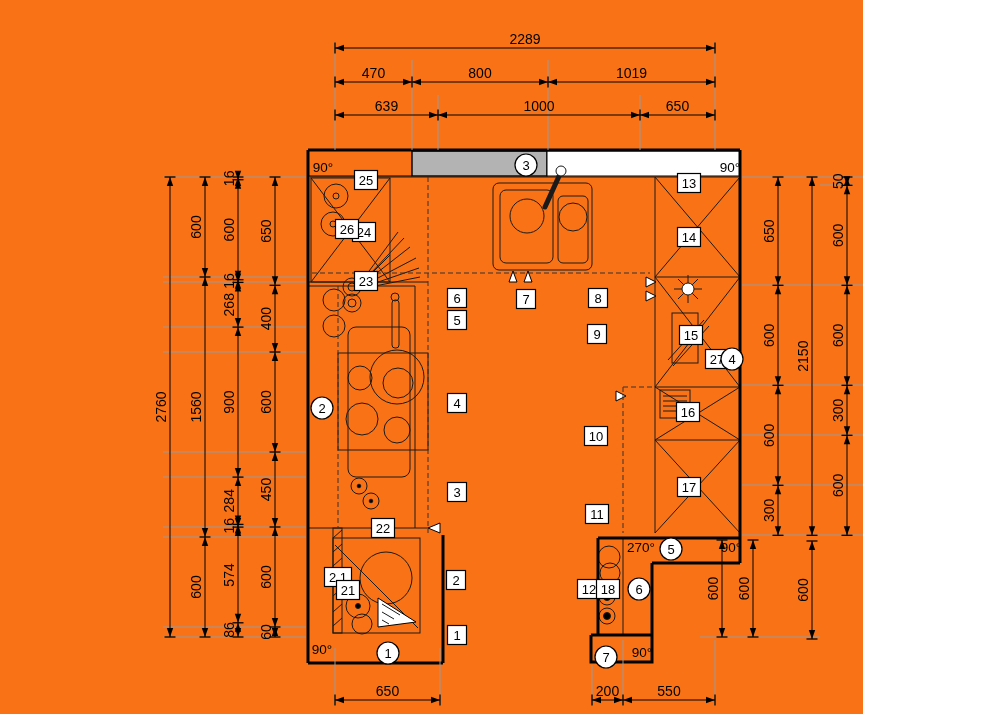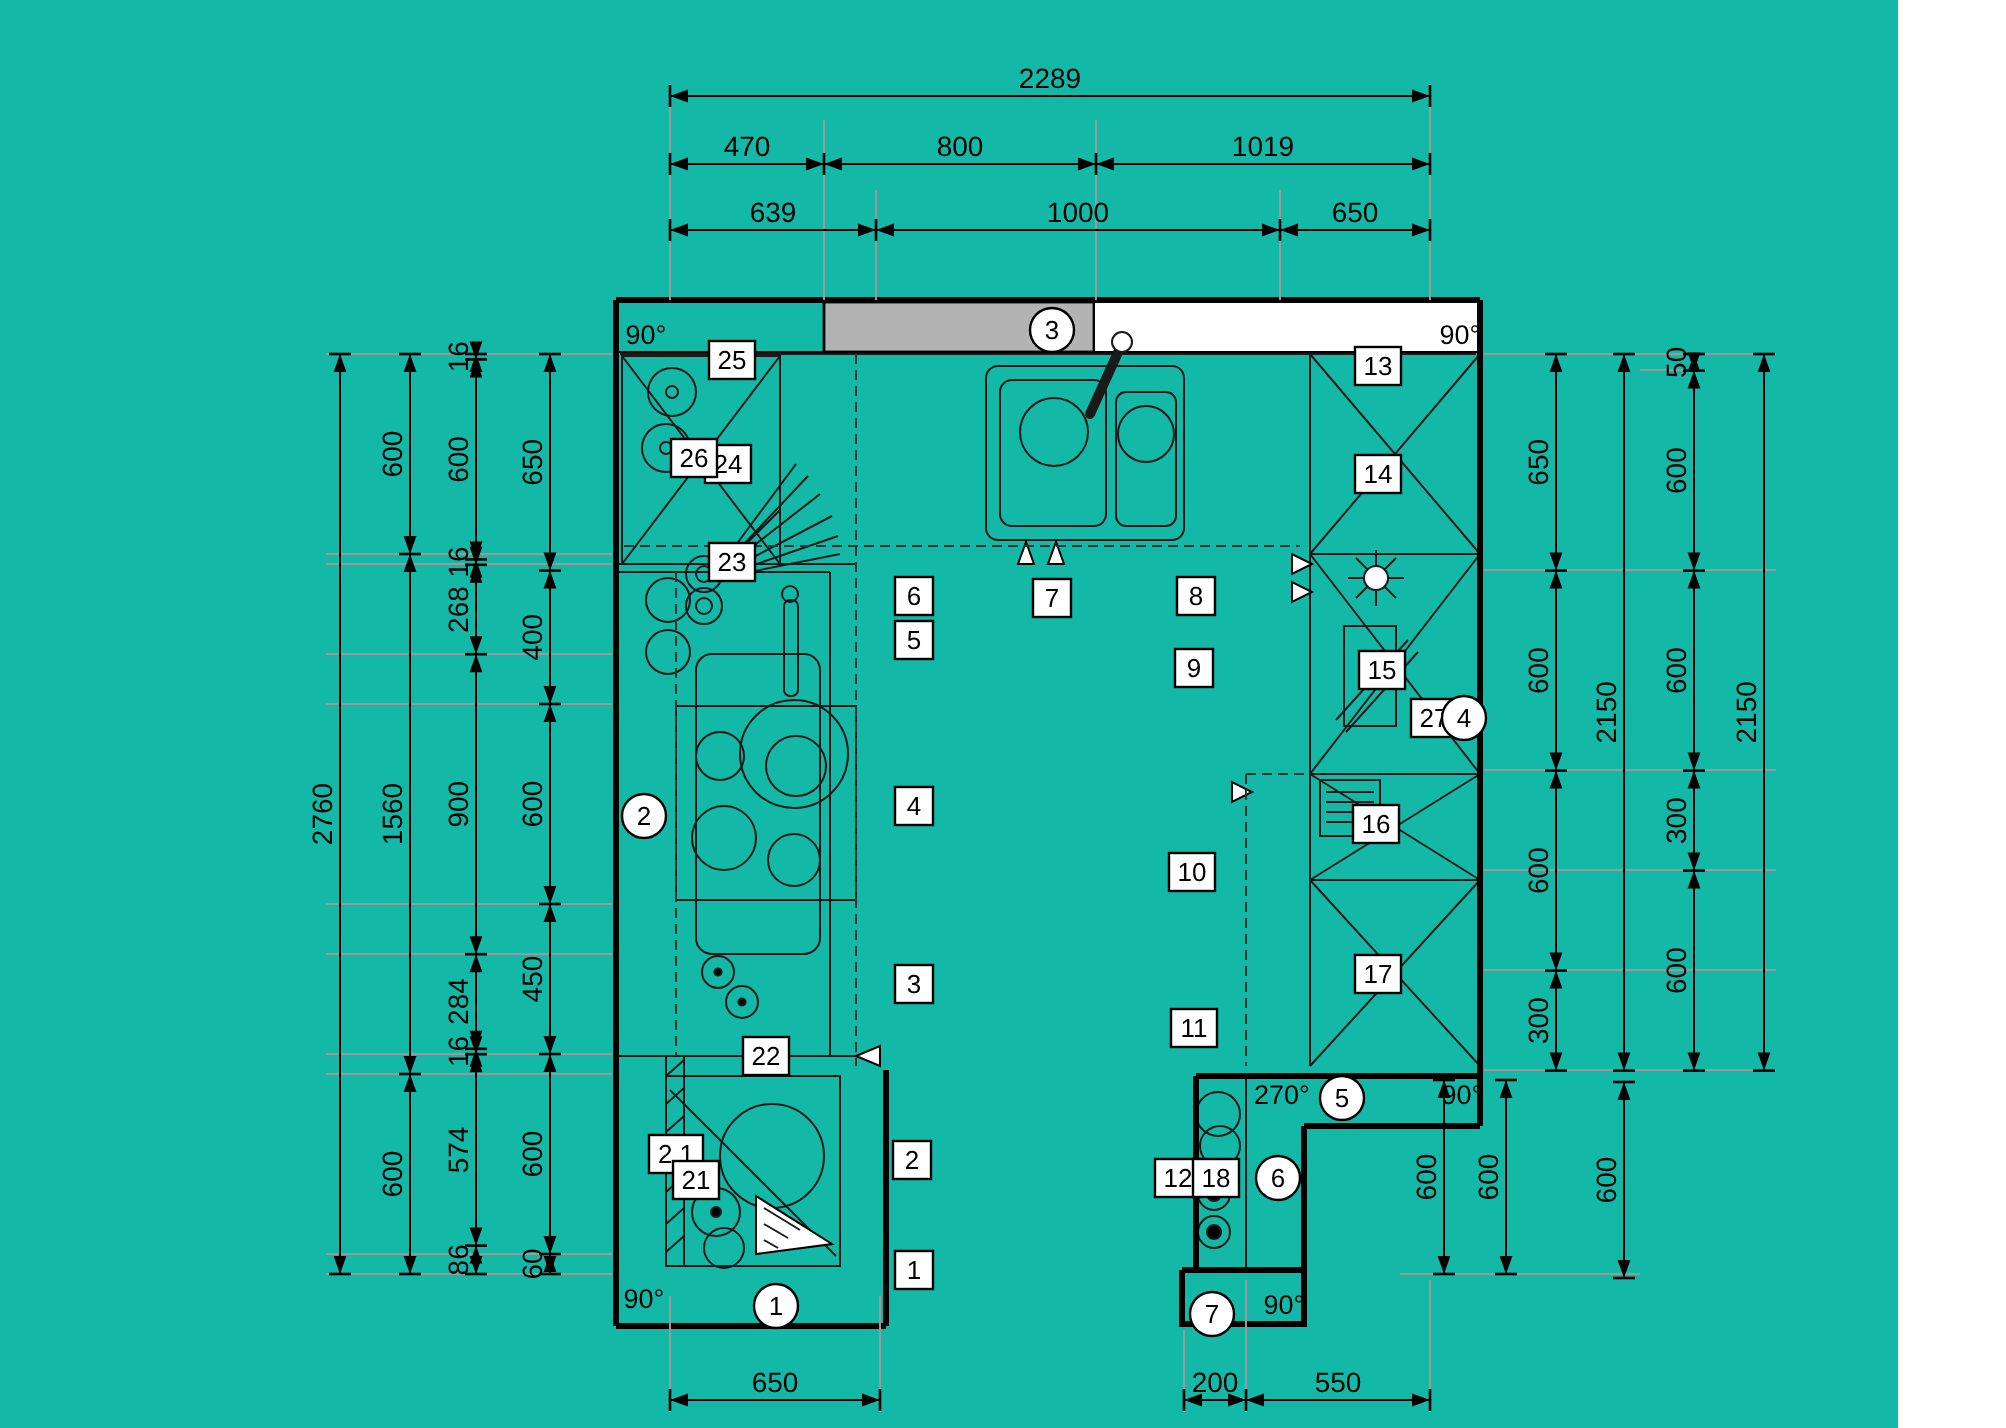--- a/index.html
+++ b/index.html
@@ -1,16 +1,16 @@
 <!DOCTYPE html>
 <html><head>
 <meta charset="utf-8">
 <style>
   html,body{margin:0;padding:0;background:#fff;}
-  .canvas{position:relative;width:949px;height:714px;background:#14b8a6;overflow:hidden;
+  .canvas{position:relative;width:863px;height:714px;background:#f97316;overflow:hidden;
           font-family:"Liberation Sans", sans-serif;}
   svg{position:absolute;left:0;top:0;}
   svg text{font-family:"Liberation Sans", sans-serif;fill:#000;}
 </style>
 </head>
 <body>
 
 <div class="canvas">
 <svg id="plan" width="1003" height="714" viewBox="0 0 1003 714">
 

